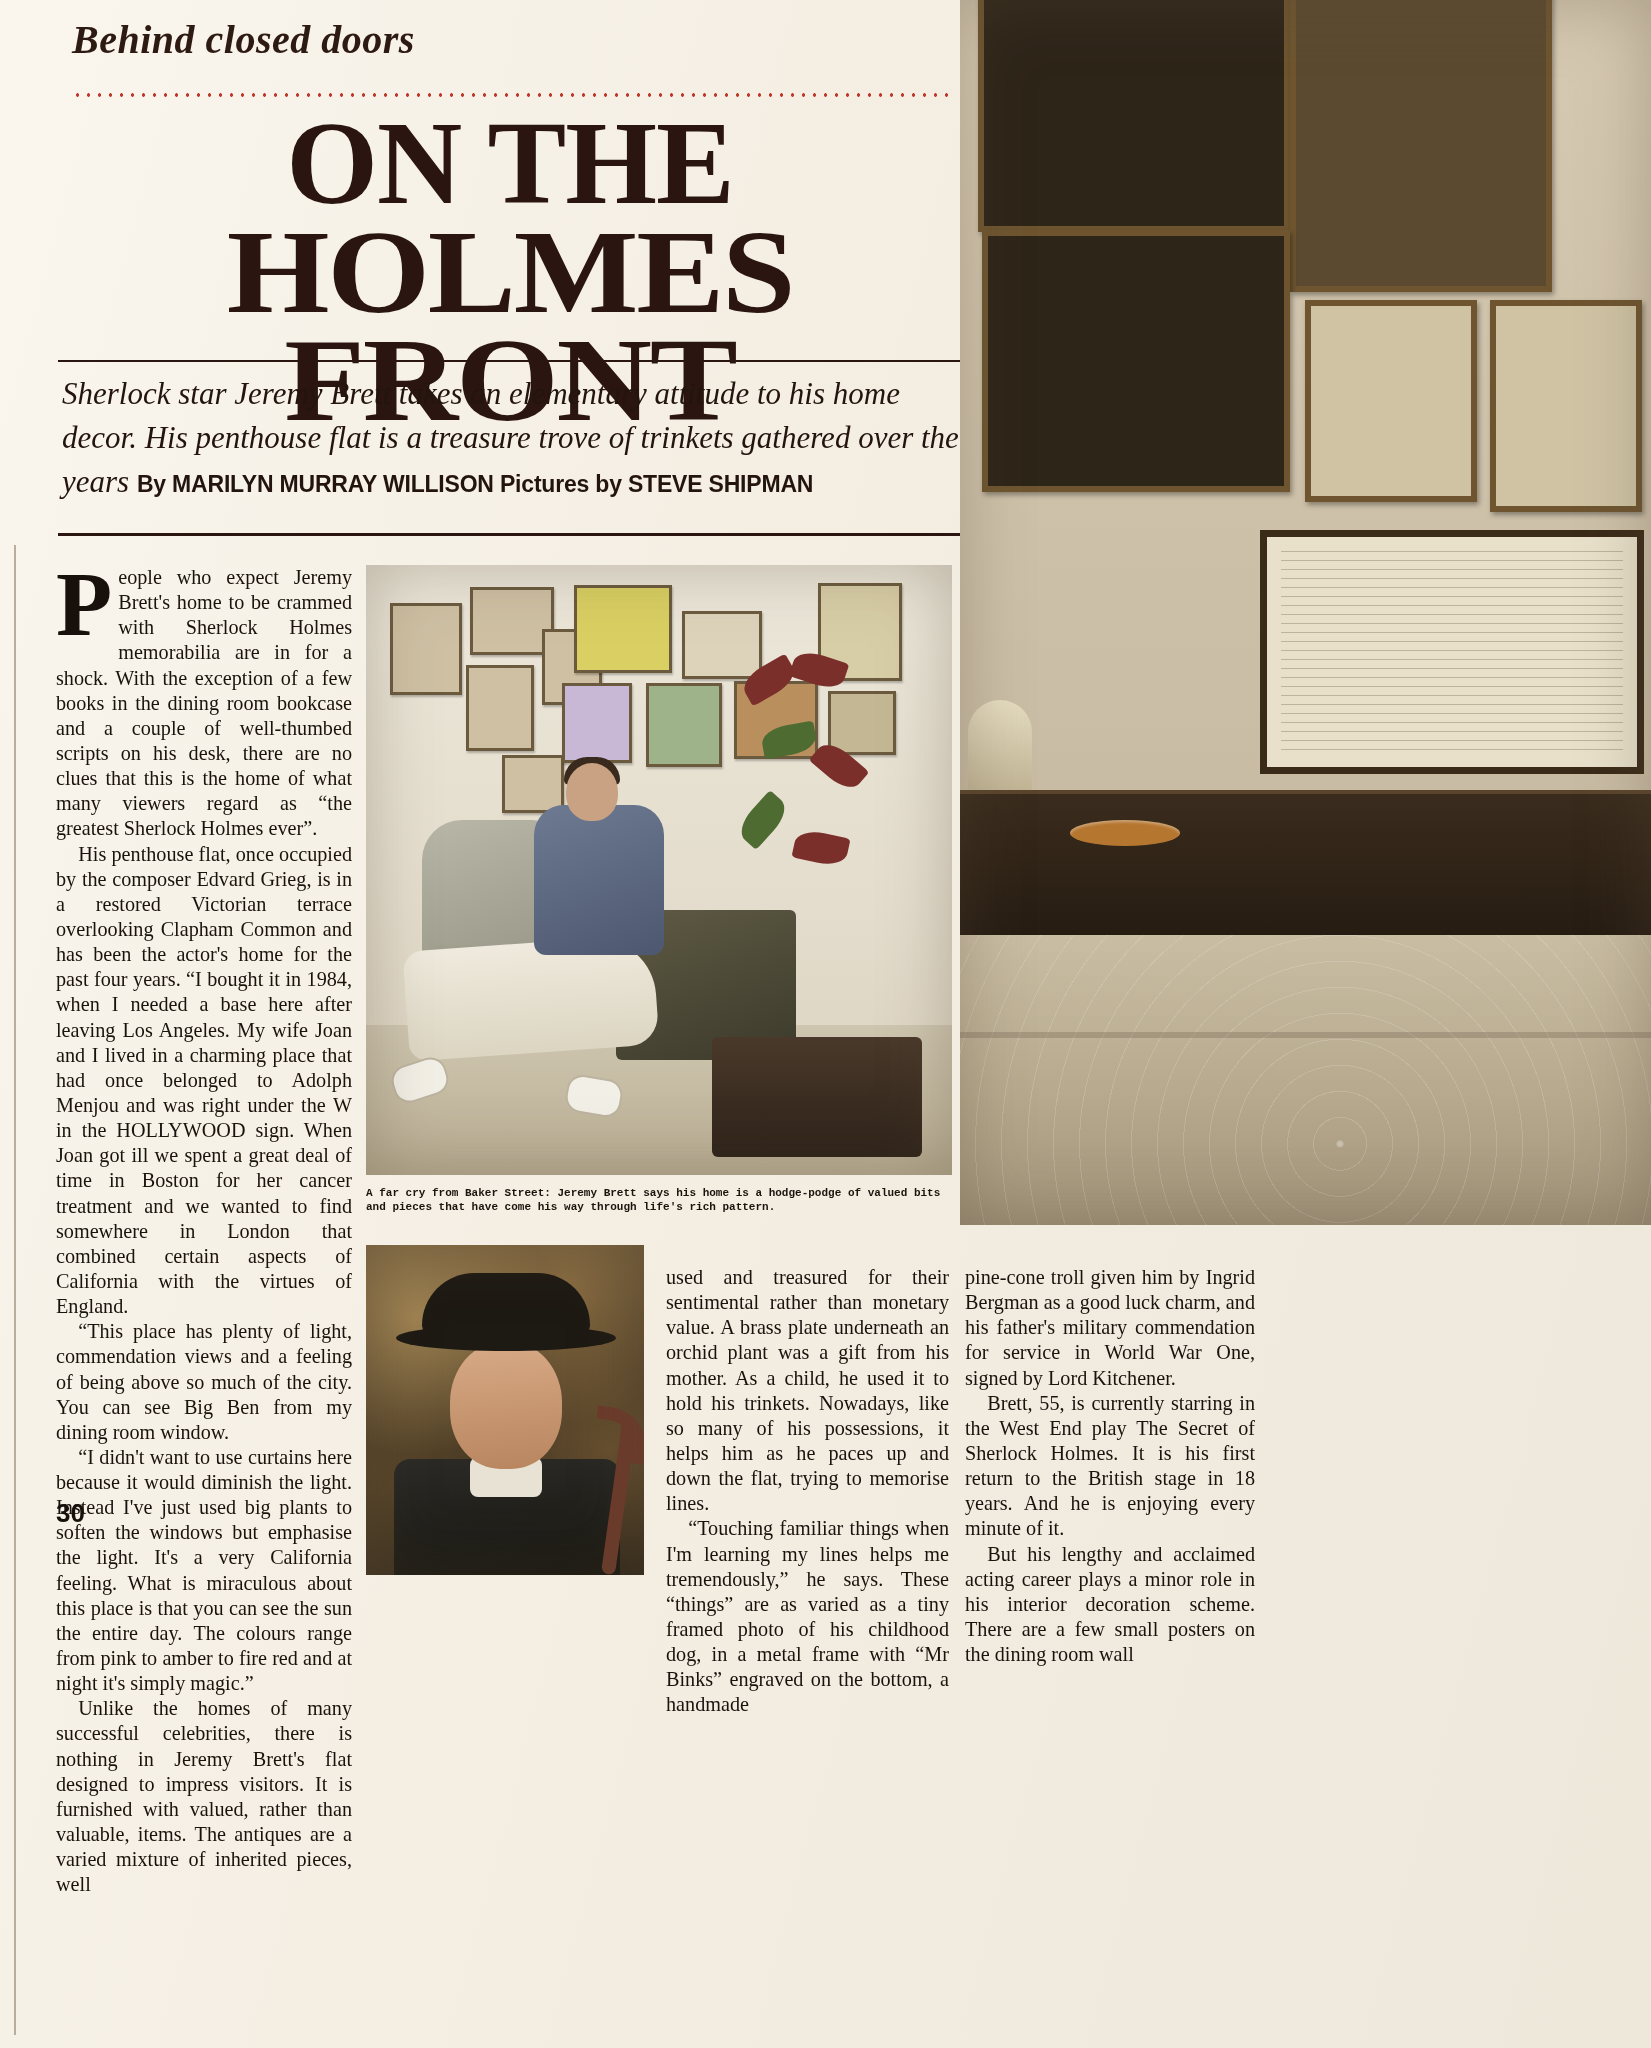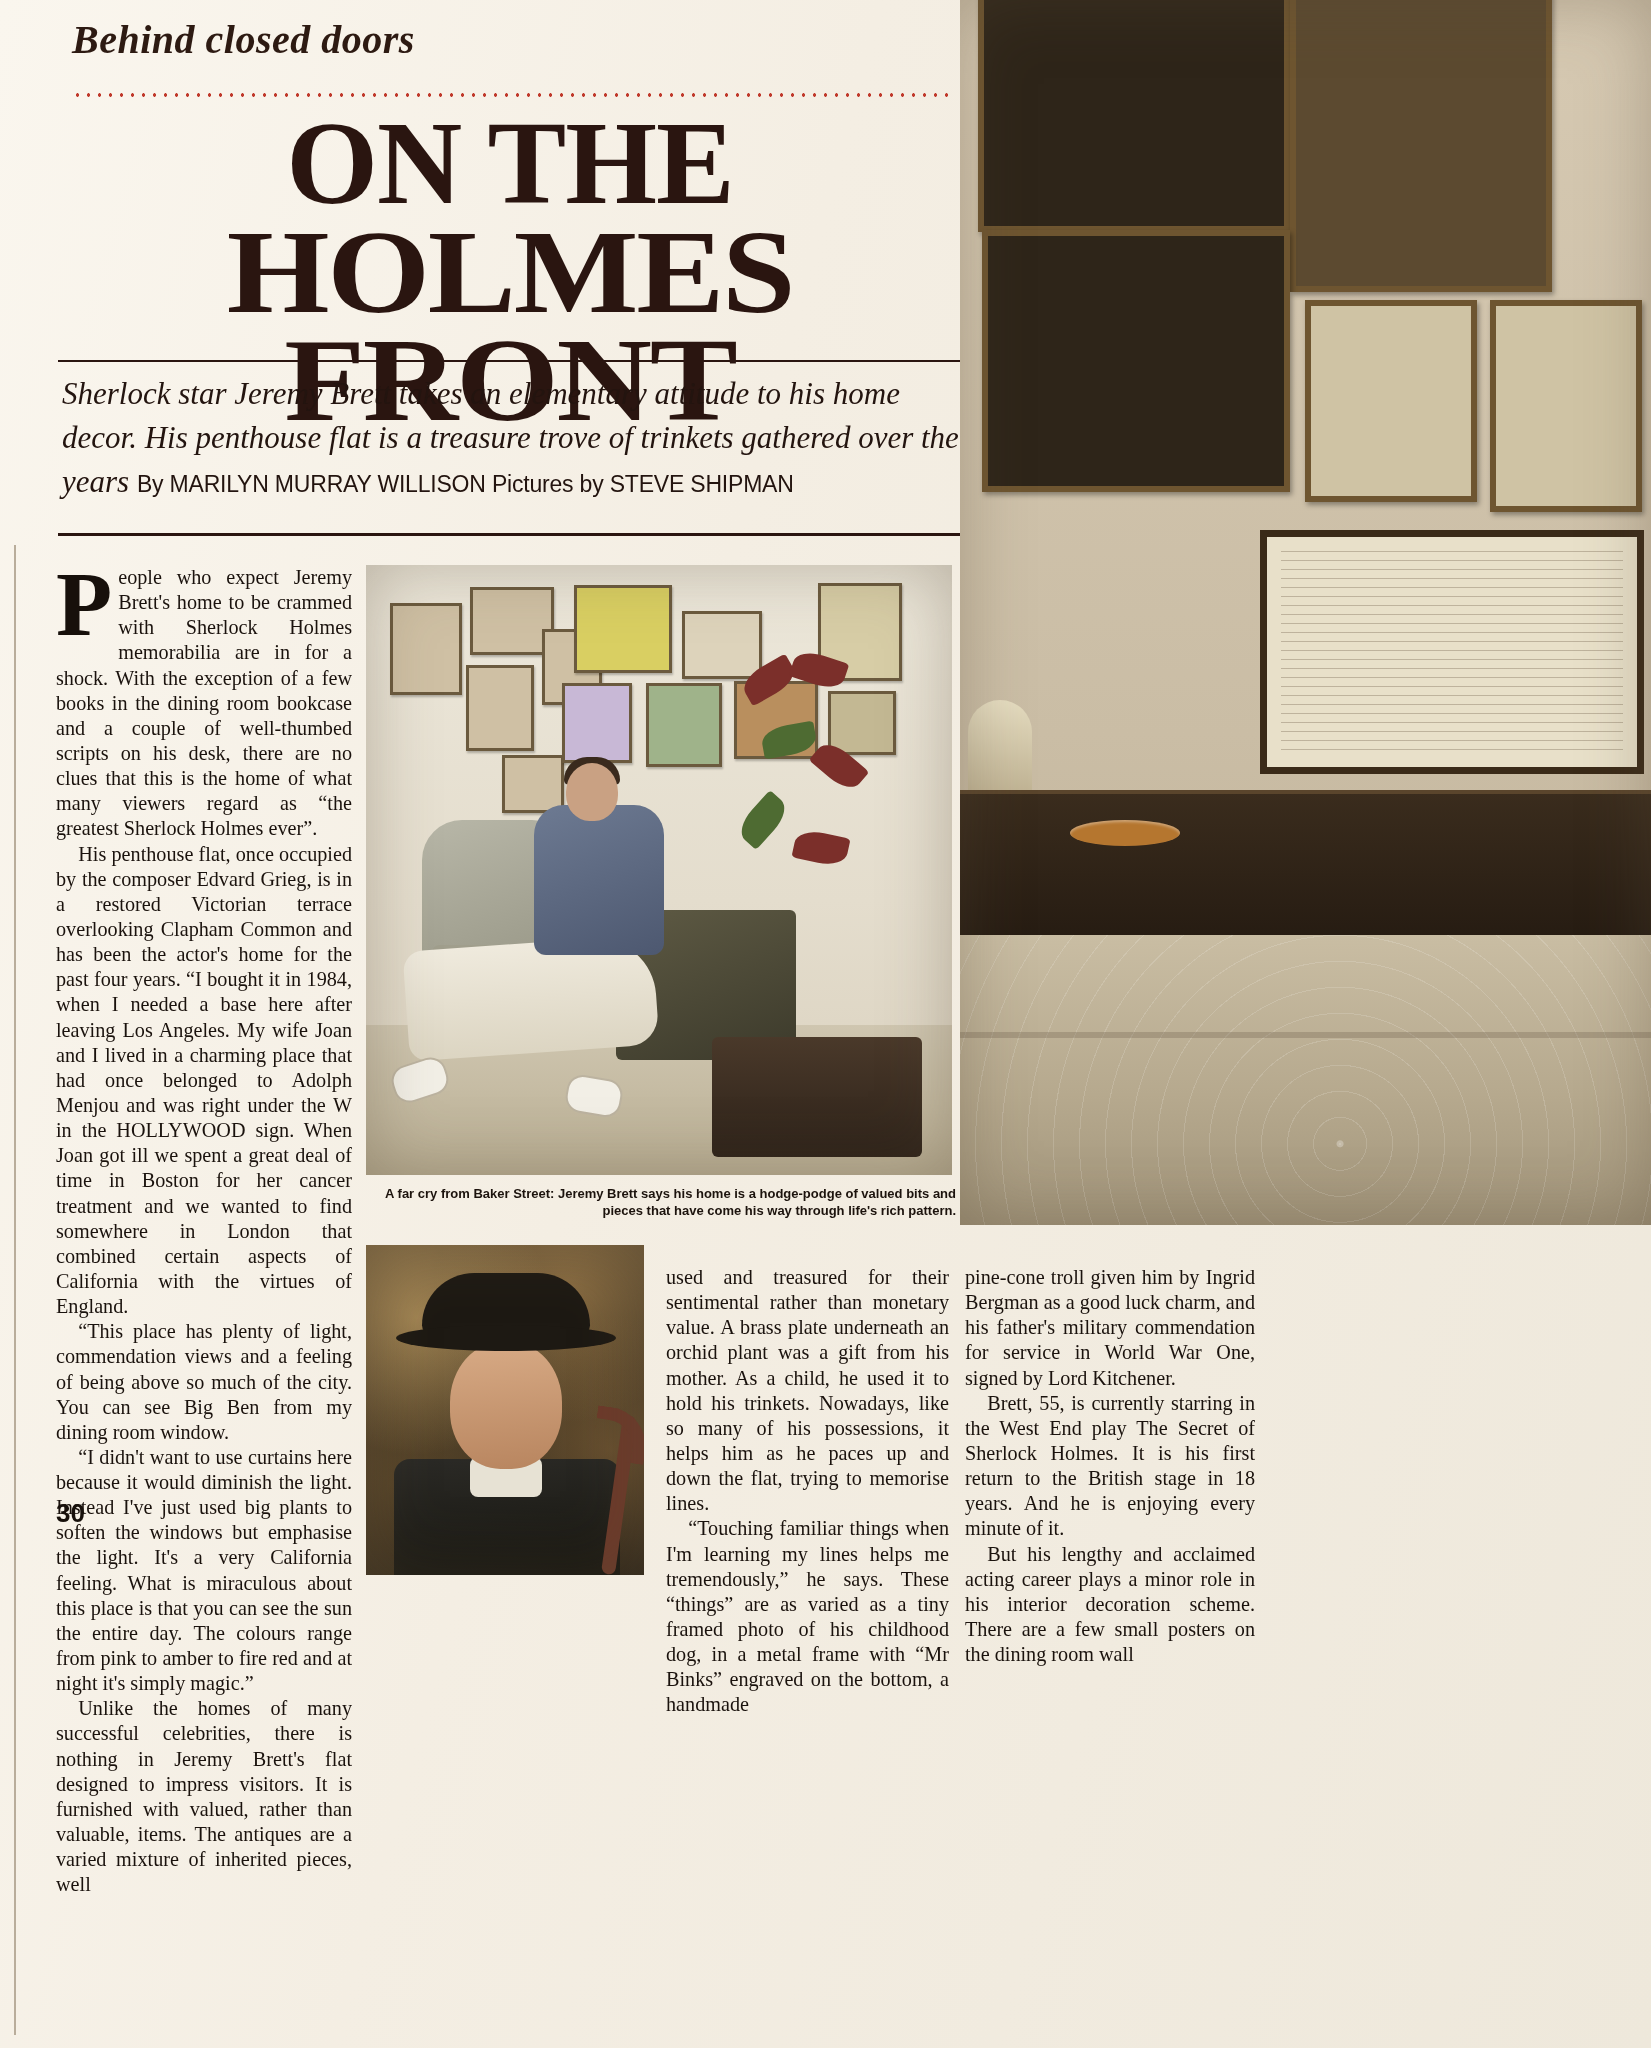--- a/index.html
+++ b/index.html
@@ -77,21 +77,21 @@
     width: 900px;
     font-family: "Liberation Serif", serif;
     font-style: italic;
     font-size: 31px;
     line-height: 1.42;
     color: #23140f;
   }
   .byline {
     font-style: normal;
     font-family: "Liberation Sans", sans-serif;
-    font-weight: normal;
+    font-weight: bold;
     font-size: 23px;
     letter-spacing: -0.2px;
   }
   .rule-top {
     position: absolute;
     left: 58px;
     top: 360px;
     width: 905px;
     height: 2px;
     background: #2a1510;
@@ -288,26 +288,25 @@
     height: 120px;
     background: linear-gradient(180deg, #4a392a, #2d2219);
     border-radius: 6px;
   }
 
   .caption {
     position: absolute;
     left: 366px;
     top: 1186px;
     width: 590px;
-    font-family: Liberation Sans, sans-serif;
+    font-family: Liberation Mono, monospace;
     font-weight: bold;
-    font-size: 13px;
+    font-size: 11px;
     line-height: 1.28;
     color: #1c130d;
-    text-align: right;
   }
 
   
   #photo-portrait {
     left: 366px;
     top: 1245px;
     width: 278px;
     height: 330px;
     background: linear-gradient(170deg, #6f5a3a 0%, #4a3c26 45%, #2c2418 100%);
   }

